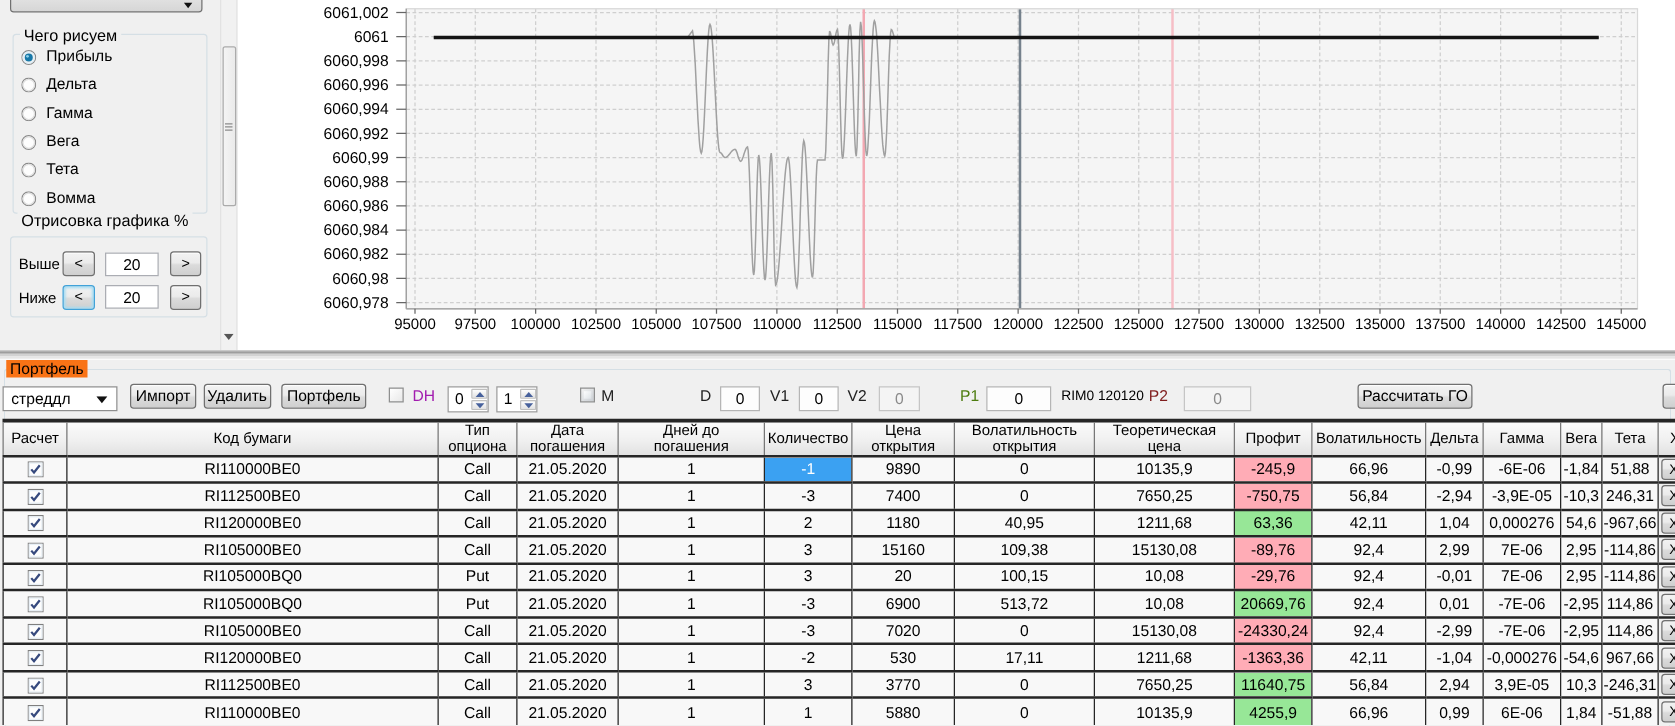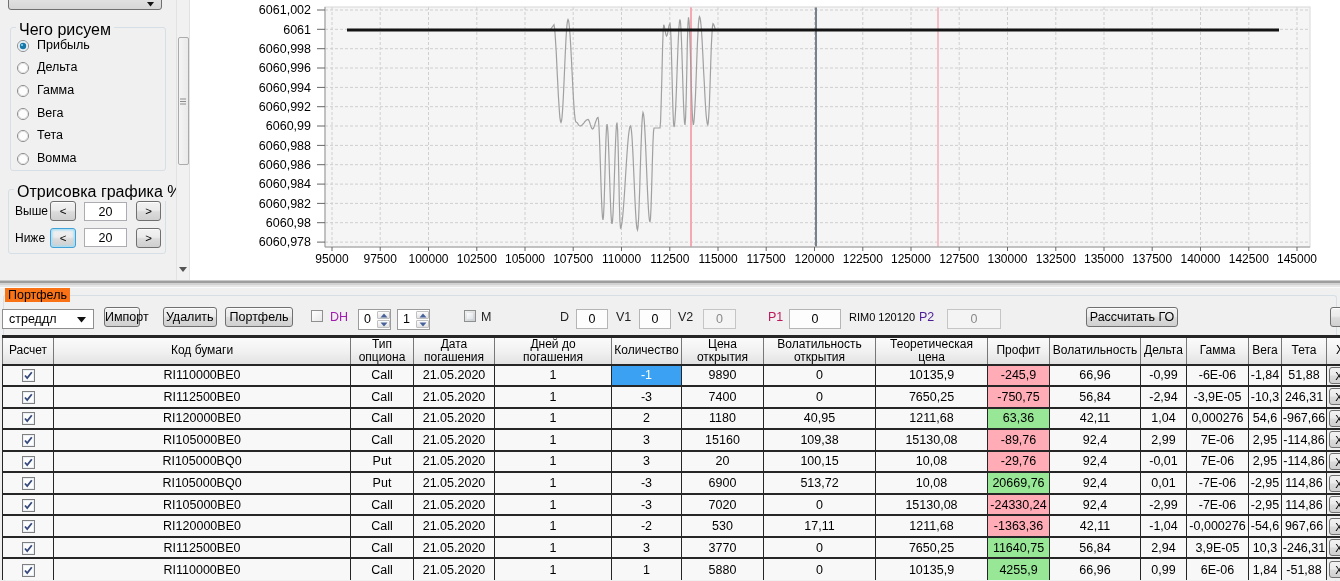--- a/index.html
+++ b/index.html
@@ -4,21 +4,21 @@
 * { margin:0; padding:0; box-sizing:border-box; }
 html,body { width:1340px; height:581px; overflow:hidden; background:#f0f0f0;
   font-family:"Liberation Sans", sans-serif; font-size:12px; color:#000; }
 .abs { position:absolute; }
 .btn { position:absolute; border:1px solid #707070; border-radius:3px; box-shadow:inset 0 1px 0 rgba(255,255,255,.8);
   background:linear-gradient(#f2f2f2,#ebebeb 45%,#dbdbdb 55%,#cfcfcf);
   text-align:center; font-size:12.5px; }
 .tbx { position:absolute; border:1px solid #abadb3; background:#fff;
   text-align:center; font-size:12.5px; line-height:18px; }
 .gb { position:absolute; border:1px solid #d5dfe5; border-radius:3px; }
-.gblab { position:absolute; background:#f0f0f0; padding:0 3px; font-size:16px; }
+.gblab { position:absolute; background:#f0f0f0; padding:0 3px; font-size:13px; }
 
 table { border-collapse:collapse; table-layout:fixed; width:1338px; }
 th,td { border-left:1.5px solid #262626; border-top:2px solid #262626;
   overflow:hidden; white-space:nowrap; text-align:center; padding:0; }
 th { height:22px; font-weight:normal; font-size:12px; line-height:13px;
   background:linear-gradient(#fbfbfb,#f0f0f0 55%,#e2e2e2);
   border-left:1px solid #777; border-top:none; }
 td { height:21.55px; font-size:12.5px; background:#f8f8f8; }
 td.qsel { background:#3ba1f2; color:#fff; }
 td.pink { background:#ffacb6; }
@@ -73,21 +73,21 @@
       <circle cx="6" cy="6" r="4.6" fill="#fdfdfd" stroke="#e0e0e0"></circle>
     </svg>
     <div style="position:absolute;left:37px;top:128.3px;font-size:12.5px">Тета</div>
     <svg style="position:absolute;left:17px;top:153.0px" width="12" height="12" viewBox="0 0 12 12">
       <circle cx="6" cy="6" r="5.5" fill="#f6f6f6" stroke="#8a8a8a"></circle>
       <circle cx="6" cy="6" r="4.6" fill="#fdfdfd" stroke="#e0e0e0"></circle>
     </svg>
     <div style="position:absolute;left:37px;top:151.0px;font-size:12.5px">Вомма</div>
 
   <div class="gb" style="left:8px;top:189px;width:158px;height:65px"></div>
-  <div class="gblab" style="left:14px;top:183px;font-size:16px">Отрисовка графика %</div>
+  <div class="gblab" style="left:14px;top:169px;font-size:13px">Отрисовка графика %</div>
   <div class="abs" style="left:15px;top:204px;font-size:12px">Выше</div>
   <div class="btn" style="left:50px;top:201px;width:26px;height:20px;line-height:18px;font-size:11.5px">&lt;</div>
   <div class="tbx" style="left:84px;top:201.5px;width:43px;height:19px">20</div>
   <div class="btn" style="left:136px;top:201px;width:25px;height:20px;line-height:18px;font-size:11.5px">&gt;</div>
   <div class="abs" style="left:15px;top:231px;font-size:12px">Ниже</div>
   <div class="btn" style="left:50px;top:227.5px;width:26px;height:20px;line-height:18px;font-size:11.5px;border-color:#41a2d8;box-shadow:inset 0 0 2px 1.5px #a8ddf3">&lt;</div>
   <div class="tbx" style="left:84px;top:228px;width:43px;height:19px">20</div>
   <div class="btn" style="left:136px;top:227.5px;width:25px;height:20px;line-height:18px;font-size:11.5px">&gt;</div>
 
   <div class="abs" style="left:176px;top:0;width:14px;height:281px;background:#f1f1f1;border-left:1px solid #e2e2e2;border-right:1px solid #e2e2e2"></div>
@@ -222,21 +222,21 @@
 
 <div class="abs" style="left:0;top:288px;width:1340px;height:293px;background:#f0f0f0">
   <div class="abs" style="left:3px;top:6.5px;width:1334px;height:286px;border:1px solid #d5dfe5;border-bottom:none;border-radius:3px"></div>
   <div class="abs" style="left:5px;top:0px;background:#f97316;padding:0 3px;font-size:12.5px">Портфель</div>
 
   <div class="abs" style="left:2px;top:20.5px;width:92px;height:20px;border:1px solid #8e8e8e;background:#fff;font-size:12.5px;line-height:18px;padding-left:6px">стреддл
     <svg style="position:absolute;right:7px;top:7px" width="9" height="6" viewBox="0 0 9 6">
         <path d="M0 0 L9 0 L4.5 5.5 Z" fill="#111"></path>
       </svg>
   </div>
-  <div class="btn" style="left:104px;top:18.5px;width:36px;height:20.5px;line-height:19px">Импорт</div>
+  <div class="btn" style="left:104px;top:18.5px;width:53px;height:20.5px;line-height:19px">Импорт</div>
   <div class="btn" style="left:163px;top:18.5px;width:53.5px;height:20.5px;line-height:19px">Удалить</div>
   <div class="btn" style="left:225px;top:18.5px;width:68px;height:20.5px;line-height:19px">Портфель</div>
 
   <span class="abs" style="left:310.5px;top:21.5px;width:12.5px;height:12.5px;border:1px solid #8e8f8f;background:linear-gradient(135deg,#fff,#e8e8e8)"></span>
   <div class="abs" style="left:330px;top:22px;font-size:12.5px;color:#a21caf">DH</div>
 
   <div class="spinbox" style="left:358px;top:20.5px">0
     <span class="sbtn" style="top:1px">
         <svg width="8" height="5" viewBox="0 0 8 5" style="top:1.5px">
           <path d="M0.5 4.5 L7.5 4.5 L4 0.5 Z" fill="#47619c"></path>
@@ -265,24 +265,24 @@
       <span style="position:absolute;left:2px;top:2px;width:6.5px;height:6.5px;background:linear-gradient(135deg,#fdfdfd,#dde2e6)"></span>
     </span>
   <div class="abs" style="left:481px;top:22px;font-size:12.5px;color:#222">M</div>
 
   <div class="abs" style="left:560px;top:22px;font-size:12.5px;color:#222">D</div>
   <div class="tbx" style="left:576px;top:20.5px;width:32px;height:20px;border-color:#b5b5b5;background:#fdfdfd">0</div>
   <div class="abs" style="left:616px;top:22px;font-size:12.5px;color:#222">V1</div>
   <div class="tbx" style="left:639px;top:20.5px;width:32px;height:20px;border-color:#b5b5b5;background:#fdfdfd">0</div>
   <div class="abs" style="left:678px;top:22px;font-size:12.5px;color:#222">V2</div>
   <div class="tbx" style="left:703px;top:20.5px;width:33px;height:20px;border-color:#c5c5c5;background:#f4f4f4;color:#8a8a8a">0</div>
-  <div class="abs" style="left:768px;top:22px;font-size:12.5px;color:#be185d">P1</div>
+  <div class="abs" style="left:768px;top:22px;font-size:12.5px;color:#4d7c0f">P1</div>
   <div class="tbx" style="left:789px;top:20.5px;width:52px;height:20px;border-color:#b5b5b5;background:#fdfdfd">0</div>
   <div class="abs" style="left:849px;top:22.5px;font-size:11px;color:#000">RIM0 120120</div>
-  <div class="abs" style="left:919px;top:22px;font-size:12.5px;color:#4c1d95">P2</div>
+  <div class="abs" style="left:919px;top:22px;font-size:12.5px;color:#7f1d1d">P2</div>
   <div class="tbx" style="left:947px;top:20.5px;width:54px;height:20px;border-color:#c5c5c5;background:#f4f4f4;color:#8a8a8a">0</div>
   <div class="btn" style="left:1086px;top:18.5px;width:92px;height:20.5px;line-height:19px">Рассчитать ГО</div>
   <div class="btn" style="left:1330px;top:18.5px;width:14px;height:20.5px"></div>
 
   <div class="abs" style="left:2px;top:46.5px;border-top:3px solid #262626;border-right:1px solid #262626">
     <table>
       <colgroup>
           <col style="width:51px">
           <col style="width:297px">
           <col style="width:63px">

